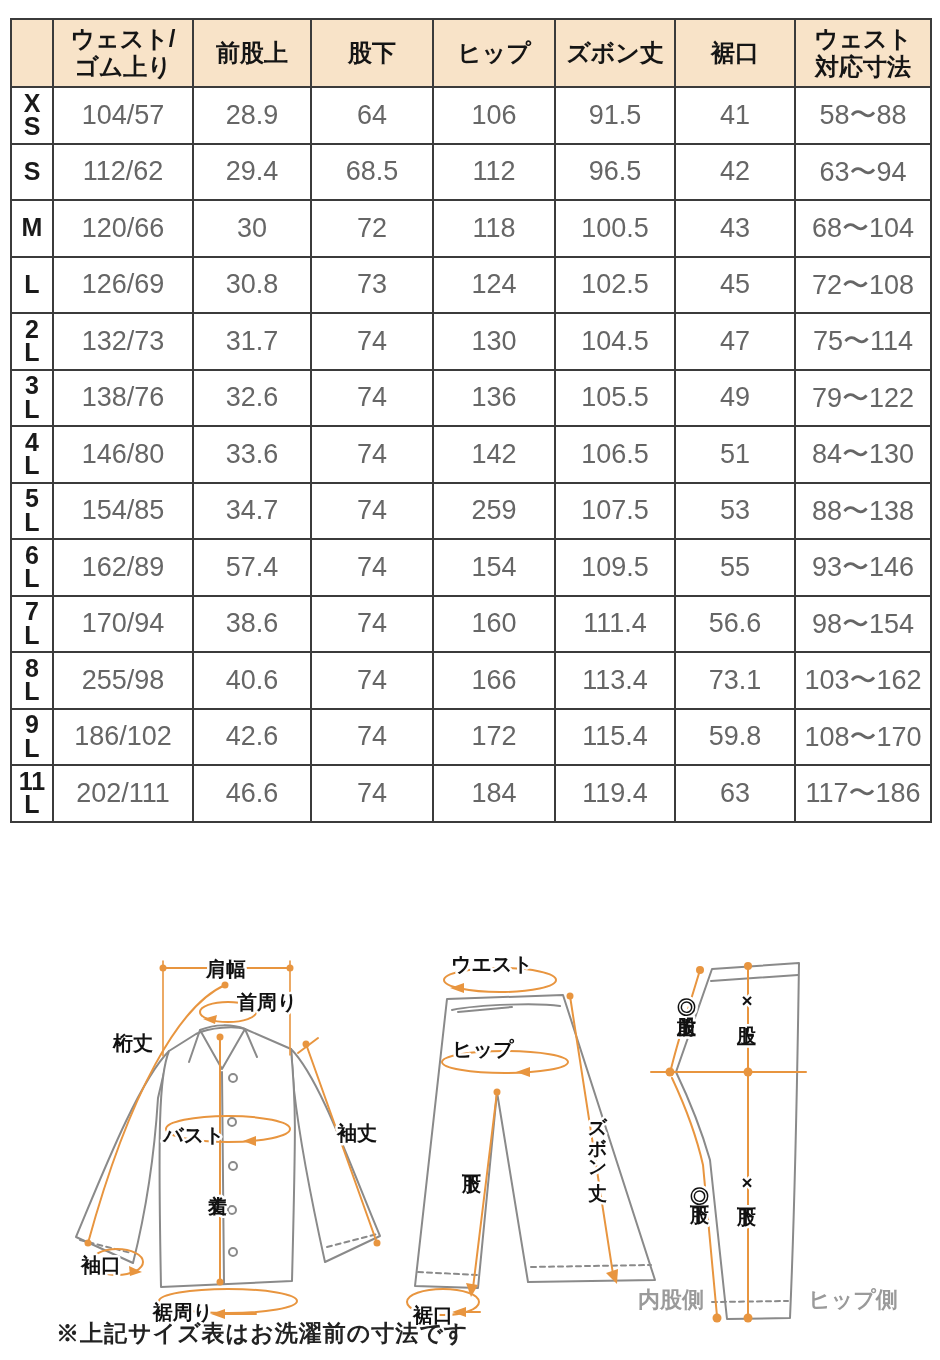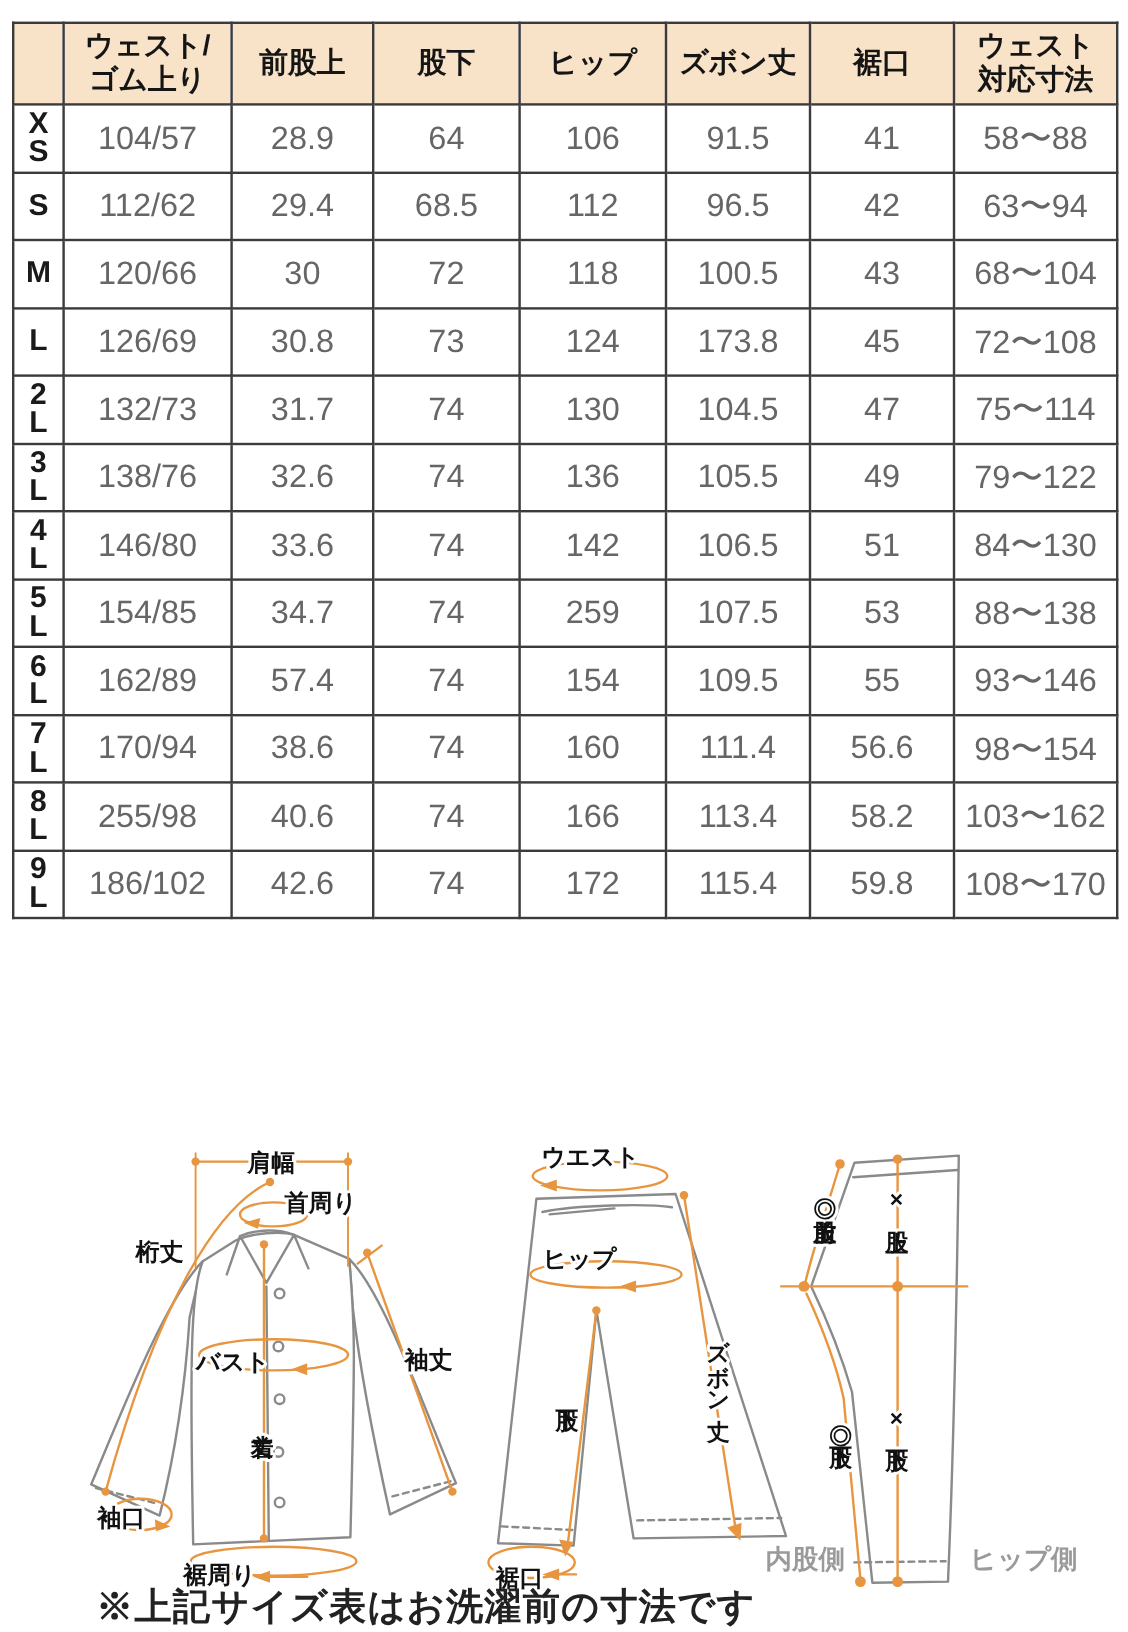--- a/index.html
+++ b/index.html
@@ -42,21 +42,21 @@
     paint-order:stroke;stroke:#ffffff;stroke-width:5px;stroke-linejoin:round;
   }
   .vlabel{
     font-family:"Liberation Sans",sans-serif;font-size:19px;font-weight:700;fill:#111;
     paint-order:stroke;stroke:#ffffff;stroke-width:5px;stroke-linejoin:round;
     writing-mode:vertical-rl;text-orientation:upright;
   }
   .glabel{font-family:"Liberation Sans",sans-serif;font-size:22px;font-weight:700;fill:#9a9a9a;}
   
   div[data-name="size-chart-note"]{
-    position:absolute;left:80px;top:1318px;font-size:31px;font-weight:700;color:#222;
+    position:absolute;left:56px;top:1318px;font-size:23px;font-weight:700;color:#222;
     letter-spacing:1px;
   }
 </style>
 </head>
 <body>
 
 <table data-name="size-table">
   <colgroup>
     <col style="width:42px">
       <col style="width:140px">
@@ -112,21 +112,21 @@
         <td data-name="cell">100.5</td>
         <td data-name="cell">43</td>
         <td data-name="cell">68〜104</td>
       </tr>
       <tr data-name="table-row">
         <th data-name="size-label">L</th>
         <td data-name="cell">126/69</td>
         <td data-name="cell">30.8</td>
         <td data-name="cell">73</td>
         <td data-name="cell">124</td>
-        <td data-name="cell">173.8</td>
+        <td data-name="cell">102.5</td>
         <td data-name="cell">45</td>
         <td data-name="cell">72〜108</td>
       </tr>
       <tr data-name="table-row">
         <th data-name="size-label">2
 L</th>
         <td data-name="cell">132/73</td>
         <td data-name="cell">31.7</td>
         <td data-name="cell">74</td>
         <td data-name="cell">130</td>
@@ -190,33 +190,44 @@
         <td data-name="cell">98〜154</td>
       </tr>
       <tr data-name="table-row">
         <th data-name="size-label">8
 L</th>
         <td data-name="cell">255/98</td>
         <td data-name="cell">40.6</td>
         <td data-name="cell">74</td>
         <td data-name="cell">166</td>
         <td data-name="cell">113.4</td>
-        <td data-name="cell">58.2</td>
+        <td data-name="cell">73.1</td>
         <td data-name="cell">103〜162</td>
       </tr>
       <tr data-name="table-row">
         <th data-name="size-label">9
 L</th>
         <td data-name="cell">186/102</td>
         <td data-name="cell">42.6</td>
         <td data-name="cell">74</td>
         <td data-name="cell">172</td>
         <td data-name="cell">115.4</td>
         <td data-name="cell">59.8</td>
         <td data-name="cell">108〜170</td>
+      </tr>
+      <tr data-name="table-row">
+        <th data-name="size-label">11
+L</th>
+        <td data-name="cell">202/111</td>
+        <td data-name="cell">46.6</td>
+        <td data-name="cell">74</td>
+        <td data-name="cell">184</td>
+        <td data-name="cell">119.4</td>
+        <td data-name="cell">63</td>
+        <td data-name="cell">117〜186</td>
       </tr>
     </tbody>
 </table>
 
 <svg data-name="measurement-diagrams" width="940" height="420" viewBox="0 940 940 420">
 
   <g data-name="shirt-diagram">
 
     <path class="grayf" data-name="shirt-left-sleeve" d="M 169,1051 C 138,1082 100,1180 76,1237 L 133,1263 C 150,1195 156,1130 158,1098 Z"></path>
     <path class="grayf" data-name="shirt-right-sleeve" d="M 291,1049 C 320,1078 352,1170 380,1236 L 325,1262 C 308,1185 298,1125 294,1090 Z"></path>

